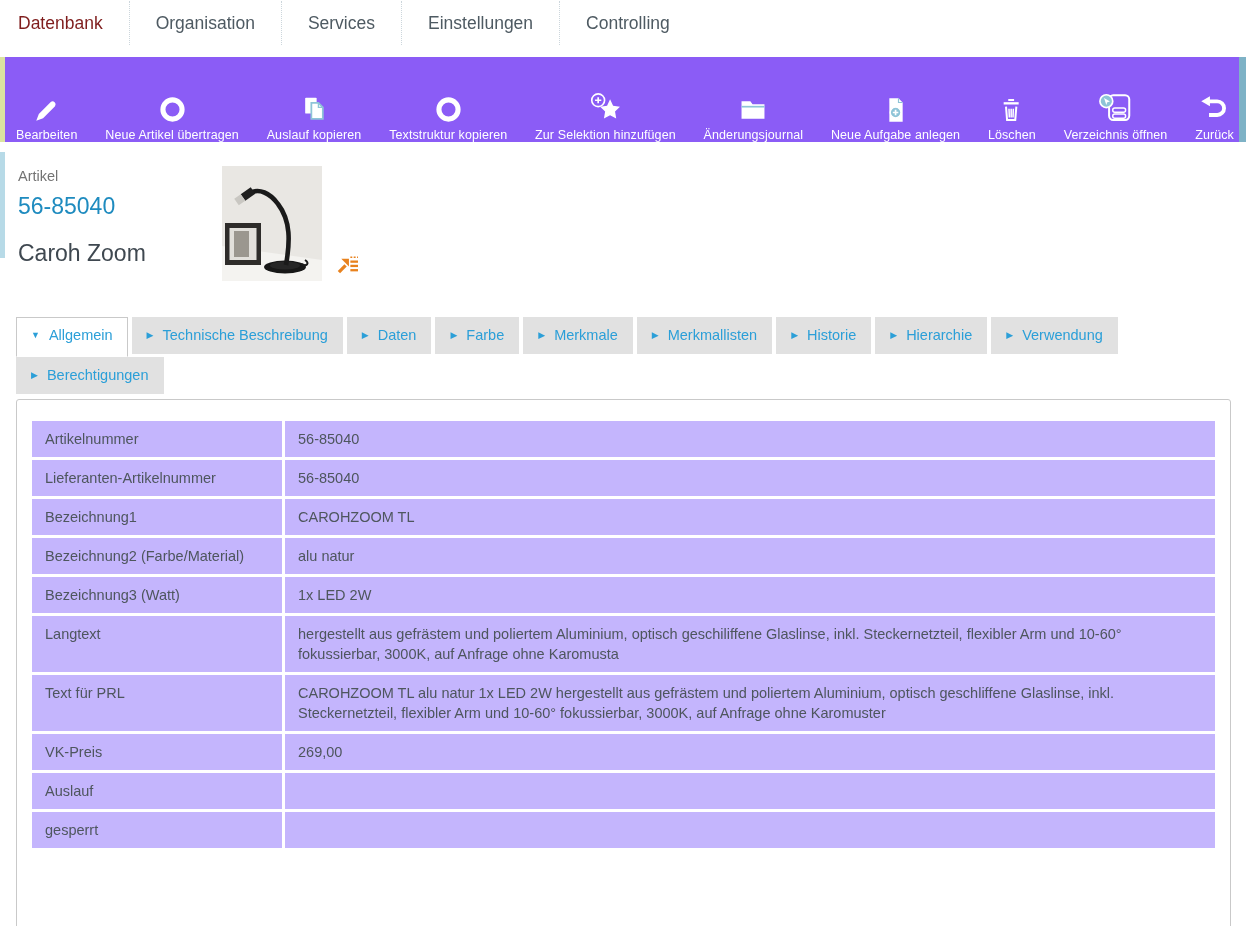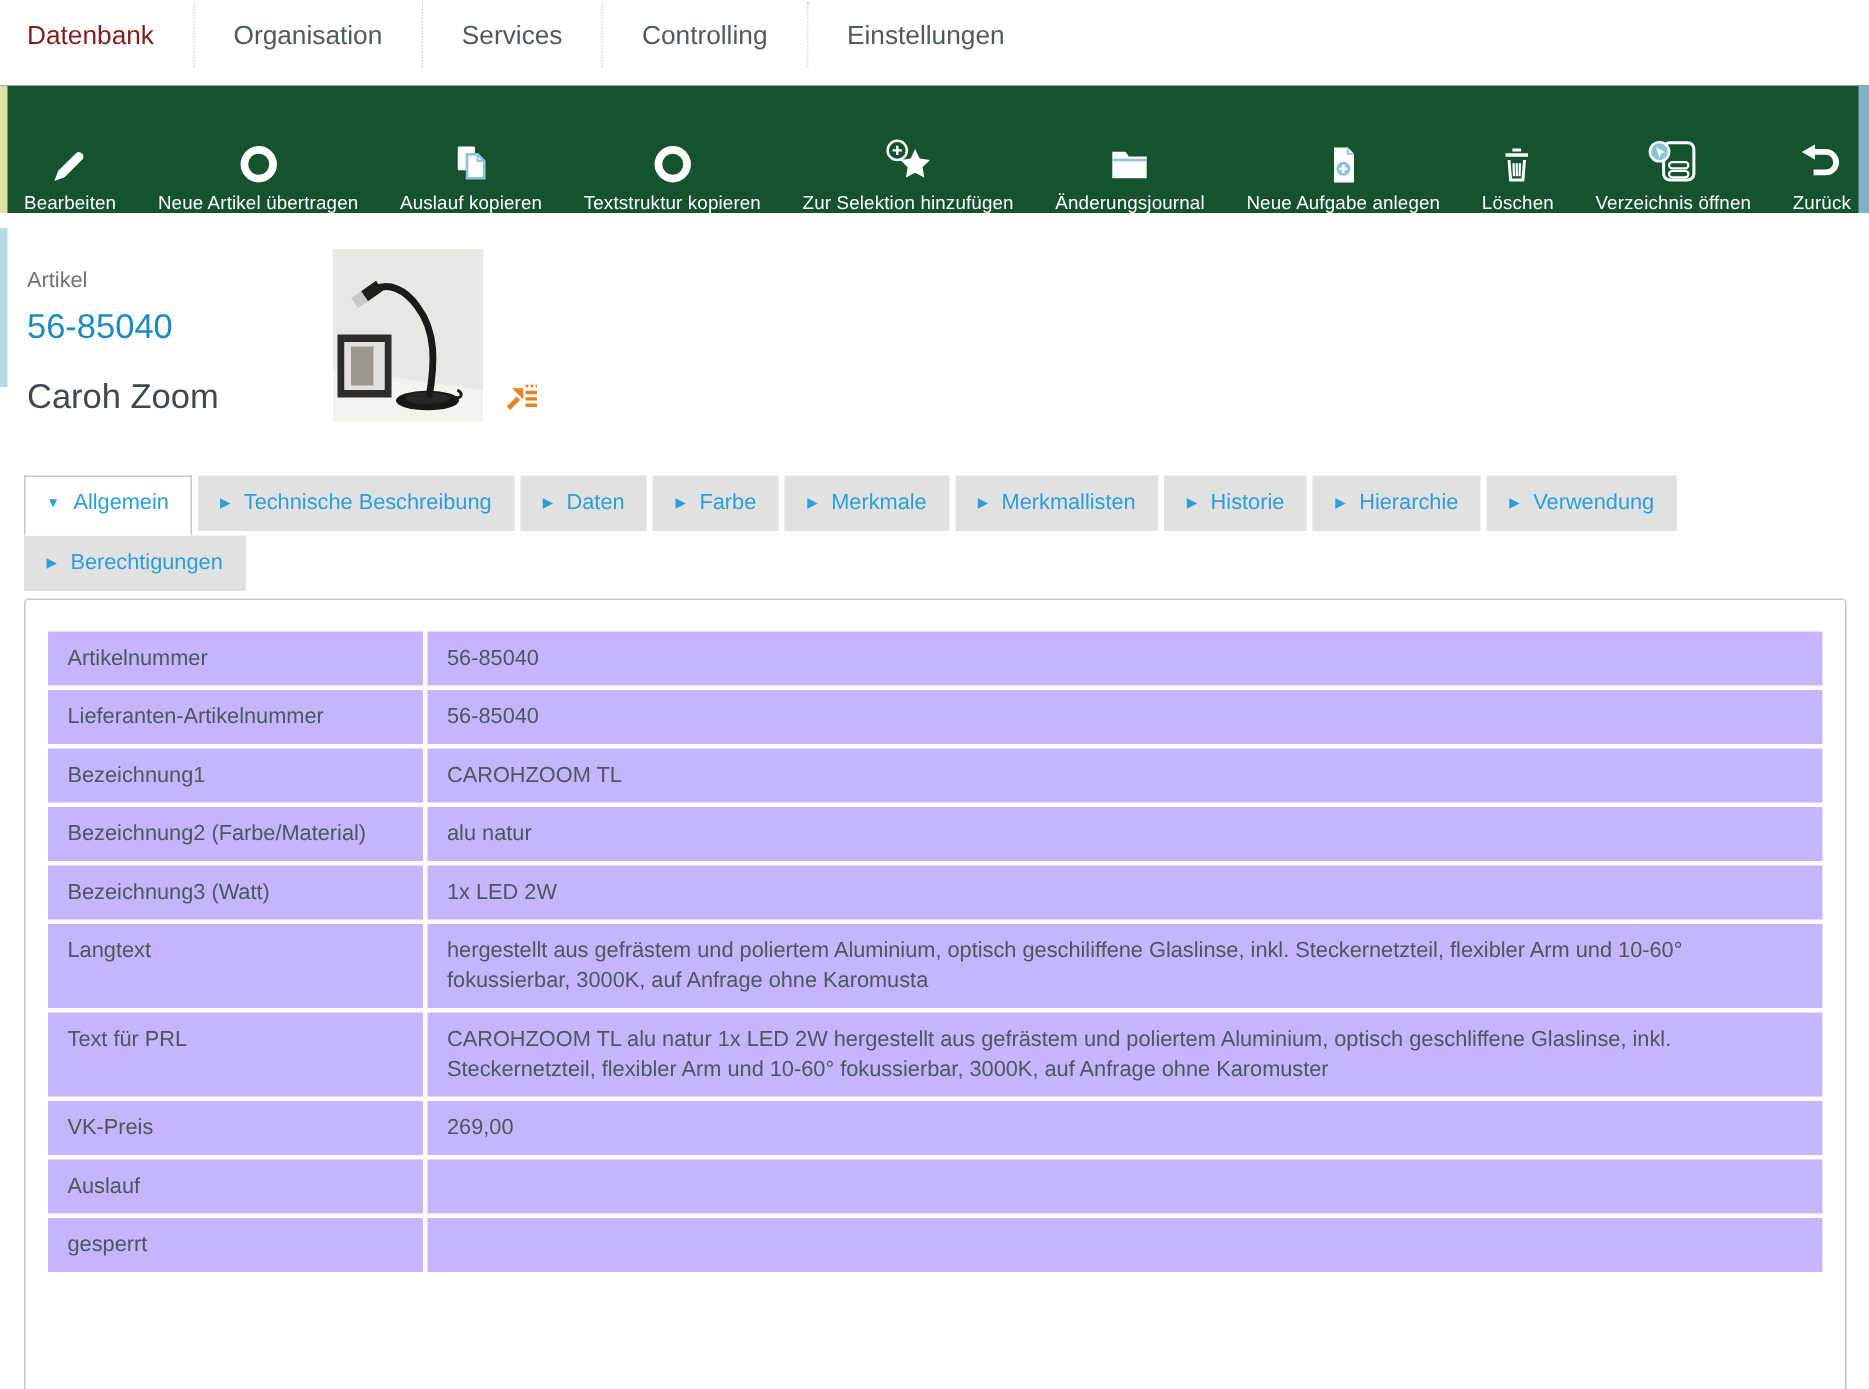--- a/index.html
+++ b/index.html
@@ -10,32 +10,32 @@
   }
   
   .topnav{height:46px;display:flex;align-items:center;padding-left:10px;background:#fff;}
   .nav-item{
     font-size:17.5px;color:#4e5a62;padding:3px 26px;cursor:pointer;
     border-left:1px dotted #ccd6dc;line-height:38px;white-space:nowrap;
   }
   .nav-item:first-child{border-left:none;padding-left:8px;}
   .nav-item.active{color:#7f1d1d;}
   
-  .toolbar-wrap{position:relative;height:85px;margin-top:11px;background:#14532d;overflow:hidden;}
+  .toolbar-wrap{position:relative;height:85px;margin-top:11px;background:#8b5cf6;overflow:hidden;}
   .edge-left{position:absolute;left:0;top:0;width:5px;height:100%;background:#dbe3a1;}
   .edge-right{position:absolute;right:0;top:0;width:7px;height:100%;background:#7eb2c6;}
   .toolbar{display:flex;height:100%;align-items:flex-end;justify-content:space-between;
     padding:0 12px 7px 16px;}
   .tb-item{display:flex;flex-direction:column;align-items:center;gap:3px;color:#fff;cursor:pointer;}
   .tb-icon{display:flex;align-items:flex-end;justify-content:center;height:34px;}
   .tb-label{font-size:12.5px;white-space:nowrap;letter-spacing:.1px;}
   
   .article-header{position:relative;display:flex;align-items:flex-start;margin-top:8px;padding:14px 0 0 18px;}
   .header-accent{position:absolute;left:0;top:2px;width:5px;height:106px;background:#b7dae7;}
-  .article-meta{width:204px;margin-top:11px;}
+  .article-meta{width:204px;}
   .article-type{font-size:14.5px;color:#737373;margin-top:4px;}
   .article-number{font-size:23px;color:#1e8bbf;margin-top:9px;}
   .article-name{font-size:23px;color:#3f4850;margin-top:20px;}
   .product-image{width:100px;height:115px;margin-top:2px;cursor:pointer;}
   .jump-icon{align-self:flex-end;margin:0 0 6px 14px;cursor:pointer;display:inline-flex;}
   
   .tabs{margin:36px 0 0 16px;}
   .tab-row{display:flex;gap:4px;align-items:flex-start;margin-bottom:3px;}
   .tab{
     display:flex;align-items:center;gap:9px;background:#e1e1e1;color:#2b9fd8;
@@ -58,22 +58,22 @@
   }
   td.lbl{width:224px;}
 </style>
 </head>
 <body>
 
 <nav class="topnav">
     <div class="nav-item active">Datenbank</div>
     <div class="nav-item">Organisation</div>
     <div class="nav-item">Services</div>
+    <div class="nav-item">Einstellungen</div>
     <div class="nav-item">Controlling</div>
-    <div class="nav-item">Einstellungen</div>
   </nav>
 
 <div class="toolbar-wrap">
   <div class="edge-left"></div>
   <div class="toolbar">
       <div class="tb-item">
         <span class="tb-icon">
           <svg viewBox="0 0 36 34" width="31" height="29">
             <path d="M6 29 l3 -8 L23 7 a3.6 3.6 0 0 1 5 5 L14 26 Z" fill="#fff"></path>
           </svg>

